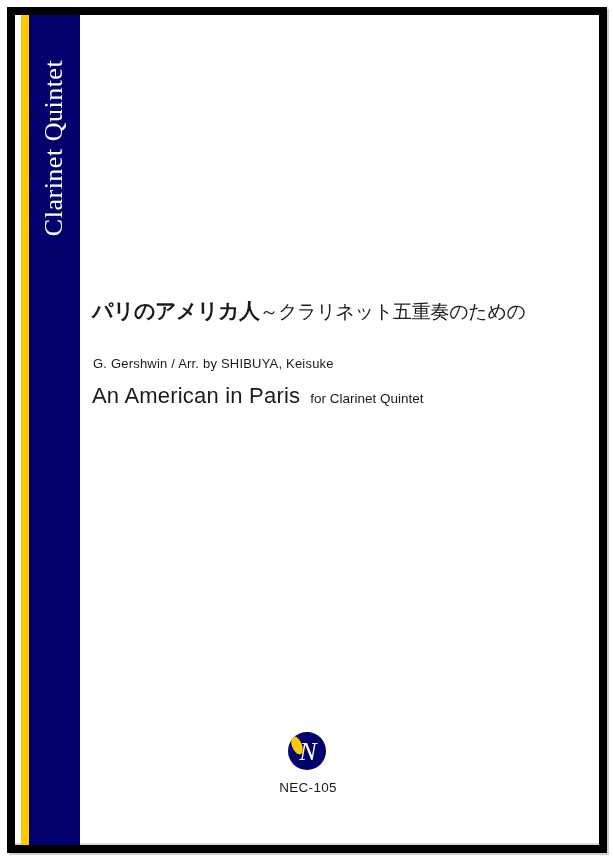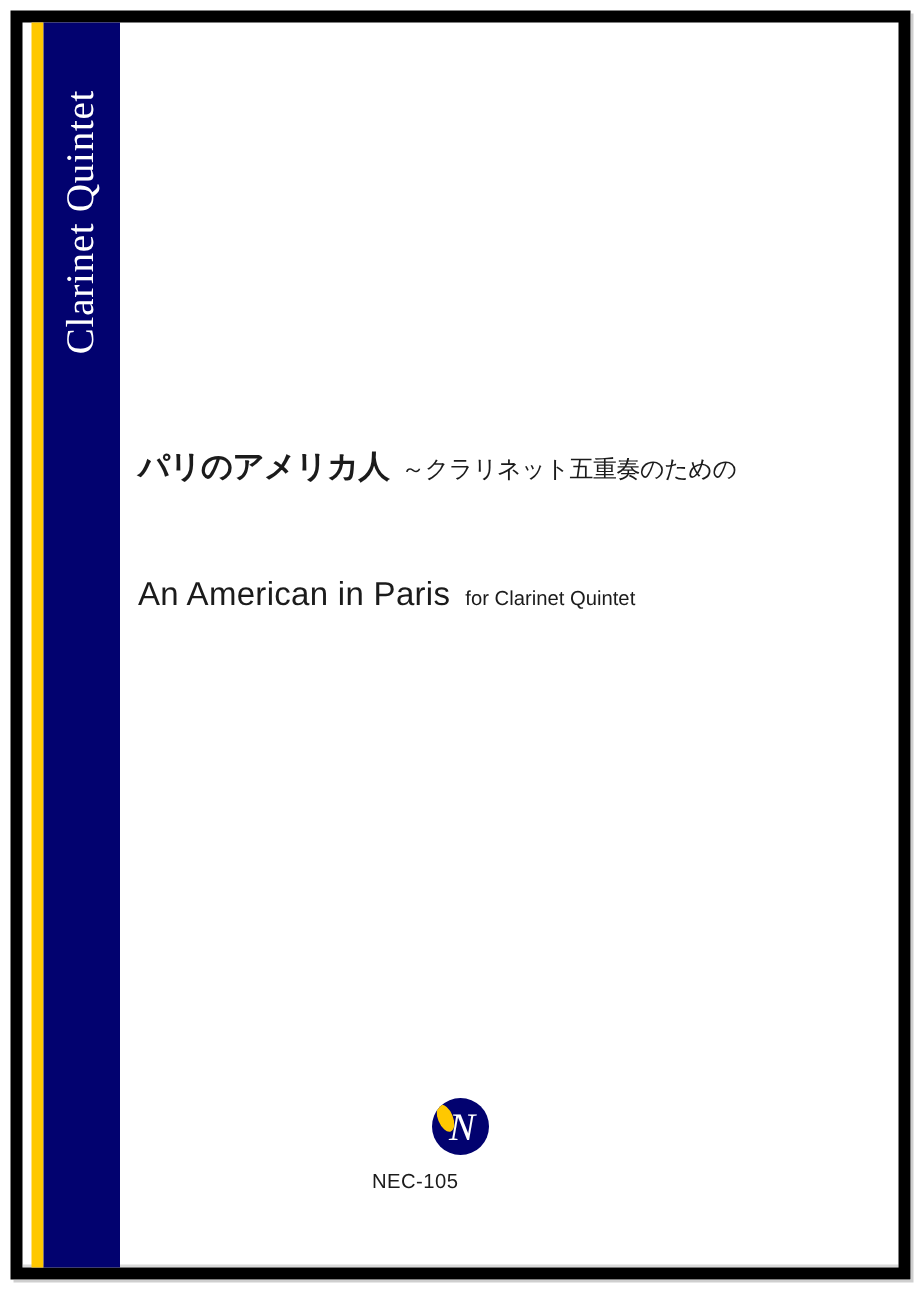--- a/index.html
+++ b/index.html
@@ -25,33 +25,33 @@
   .spine-label-box{position:absolute;left:29px;top:48px;width:51px;height:200px;
     display:flex;align-items:center;justify-content:center;}
   .spine-label{display:block;white-space:nowrap;transform:rotate(-90deg);
     color:#ffffff;font-family:"Liberation Serif","DejaVu Serif",serif;
     font-size:26px;letter-spacing:0.5px;}
 
   
   .jp-credits{position:absolute;left:93px;top:274px;font-size:13.5px;letter-spacing:0.2px;}
   .jp-title{position:absolute;left:92px;top:297px;white-space:nowrap;}
   .jp-title .main{font-size:21px;letter-spacing:-0.5px;font-weight:700;}
-  .jp-title .sub{font-size:16px;letter-spacing:-0.3px;margin-left:8px;}
+  .jp-title .sub{font-size:19px;letter-spacing:-0.3px;margin-left:0;}
   .en-credits{position:absolute;left:93px;top:356px;font-size:13px;letter-spacing:0.2px;}
   .en-title{position:absolute;left:92px;top:383px;white-space:nowrap;}
   .en-title .main{font-size:22px;letter-spacing:0.2px;}
   .en-title .sub{font-size:13.5px;margin-left:10px;}
 
   
   .logo{position:absolute;left:288px;top:732px;width:38px;height:38px;}
   .logo .circle{fill:var(--navy);}
   .logo .leaf{fill:var(--gold);}
   .logo .letter{fill:#ffffff;font-family:"Liberation Serif","DejaVu Serif",serif;
     font-style:italic;font-size:26px;}
-  .catalog{position:absolute;left:248px;top:780px;width:120px;text-align:left;
+  .catalog{position:absolute;left:248px;top:780px;width:120px;text-align:center;
     font-size:13.5px;letter-spacing:0.3px;}
 </style>
 </head>
 <body>
 
 <div class="page">
 
   <div class="frame"></div>
 
   <div class="gold-stripe"></div>
@@ -59,20 +59,21 @@
 
   <div class="spine-label-box">
     <span class="spine-label">Clarinet Quintet</span>
   </div>
 
 
   <div class="jp-title">
     <span class="main">パリのアメリカ人</span><span class="sub">～クラリネット五重奏のための</span>
   </div>
 
+  <div class="en-credits">G. Gershwin / Arr. by SHIBUYA, Keisuke</div>
 
   <div class="en-title">
     <span class="main">An American in Paris</span><span class="sub">for Clarinet Quintet</span>
   </div>
 
   <svg class="logo" viewBox="0 0 38 38" aria-hidden="true">
     <defs>
       <clipPath id="logoClip">
           <circle cx="19" cy="19" r="19"></circle>
         </clipPath>

